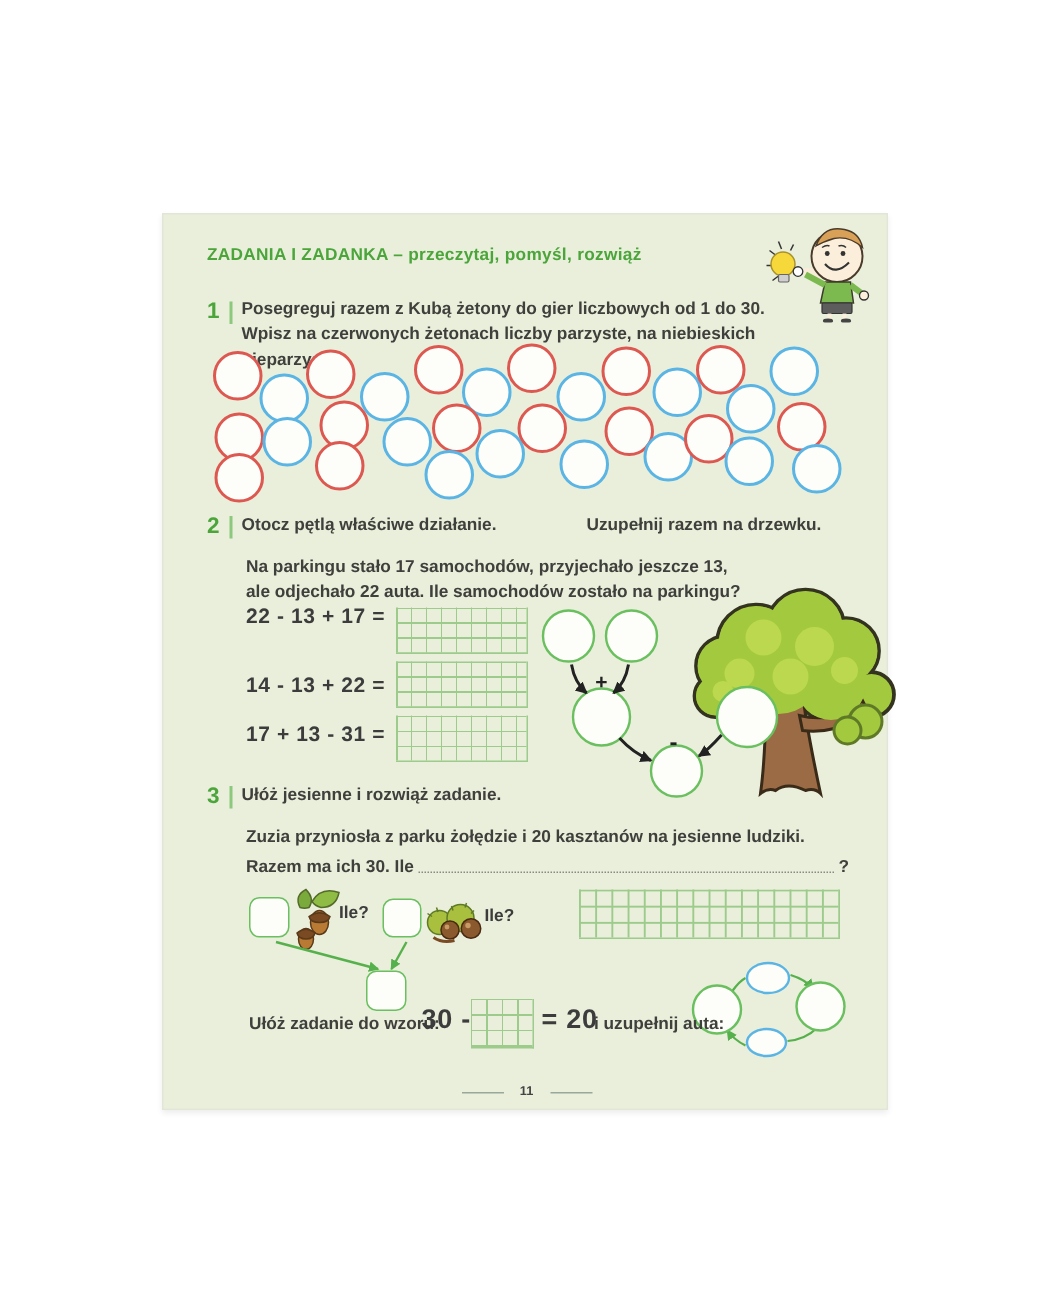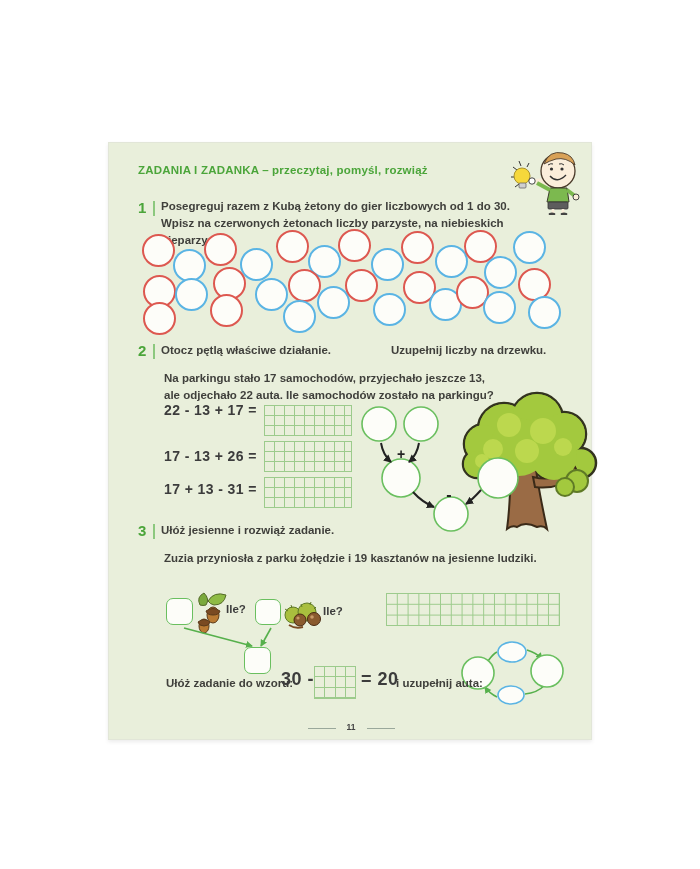--- a/index.html
+++ b/index.html
@@ -121,27 +121,27 @@
       <div class="token red" style="left: 101px; top: 151px;"></div>
       <div class="token blue" style="left: 174px; top: 157px;"></div>
       <div class="token blue" style="left: 419px; top: 153px;"></div>
     </div>
 
   <div class="abs tnum" style="left:29px;top:199px;">
     <span>2</span>
       <span class="tbar"></span>
   </div>
   <div class="abs body-txt" style="left:52px;top:199px;">Otocz pętlą właściwe działanie.</div>
-  <div class="abs body-txt" style="left:282px;top:199px;">Uzupełnij liczby na drzewku.</div>
+  <div class="abs body-txt" style="left:282px;top:199px;">Uzupełnij razem na drzewku.</div>
 
   <div class="abs story" style="left:55px;top:227px;">Na parkingu stało 17 samochodów, przyjechało jeszcze 13,</div>
   <div class="abs story" style="left:55px;top:244px;">ale odjechało 22 auta. Ile samochodów zostało na parkingu?</div>
 
   <div class="abs equation" style="left:55px;top:259px;">22 - 13 + 17 =</div>
-  <div class="abs equation" style="left:55px;top:305px;">17 - 13 + 26 =</div>
+  <div class="abs equation" style="left:55px;top:305px;">14 - 13 + 22 =</div>
   <div class="abs equation" style="left:55px;top:338px;">17 + 13 - 31 =</div>
 
   <div class="grid" style="left:155px;top:262px;width:88px;height:31px;"></div>
   <div class="grid" style="left:155px;top:298px;width:88px;height:31px;"></div>
   <div class="grid" style="left:155px;top:334px;width:88px;height:31px;"></div>
 
   <svg class="abs" style="left:340px;top:246px;z-index:1;" width="150" height="145" viewBox="0 0 150 145">
     <g stroke="#33331f" stroke-width="2.5" fill="#a3c93e">
       <circle cx="55" cy="40" r="26"></circle>
         <circle cx="88" cy="30" r="26"></circle>
@@ -198,22 +198,27 @@
     </g>
     <text x="47" y="58" font-size="14" font-weight="bold" fill="#222" text-anchor="middle">+</text>
     <text x="95" y="99" font-size="16" font-weight="bold" fill="#222" text-anchor="middle">-</text>
   </svg>
 
   <div class="abs tnum" style="left:29px;top:379px;">
     <span>3</span>
       <span class="tbar"></span>
   </div>
   <div class="abs body-txt" style="left:52px;top:379px;">Ułóż jesienne i rozwiąż zadanie.</div>
-  <div class="abs story" style="left:55px;top:407px;">Zuzia przyniosła z parku żołędzie i 19 kasztanów na jesienne ludziki.</div>
-
+  <div class="abs story" style="left:55px;top:407px;">Zuzia przyniosła z parku żołędzie i 20 kasztanów na jesienne ludziki.</div>
+
+  <div class="abs qline" style="left:55px;top:428px;width:402px;">
+    <span>Razem ma ich 30. Ile</span>
+    <span class="dots"></span>
+    <span>?</span>
+  </div>
 
   <div class="sq" style="left:57px;top:455px;width:27px;height:27px;"></div>
   <svg class="abs" style="left:85px;top:448px;" width="36" height="44" viewBox="0 0 36 44">
     <path d="M14,10 Q20,0 32,4 Q30,14 20,14 Q16,13 14,10 Z" fill="#8fbc45" stroke="#556b2a" stroke-width="1"></path>
     <path d="M6,14 Q2,6 10,2 Q16,8 12,14 Q9,15 6,14 Z" fill="#7aa93c" stroke="#556b2a" stroke-width="1"></path>
     <ellipse cx="19" cy="24" rx="6" ry="8" fill="#b97a33" stroke="#5a3a1a" stroke-width="1"></ellipse>
     <path d="M12,20 Q19,15 26,20 Q25,24 19,24 Q13,24 12,20 Z" fill="#7a4a22" stroke="#5a3a1a" stroke-width="1"></path>
     <ellipse cx="10" cy="35" rx="5" ry="7" fill="#b97a33" stroke="#5a3a1a" stroke-width="1"></ellipse>
     <path d="M4,31 Q10,26 16,31 Q15,35 10,35 Q5,35 4,31 Z" fill="#7a4a22" stroke="#5a3a1a" stroke-width="1"></path>
   </svg>

